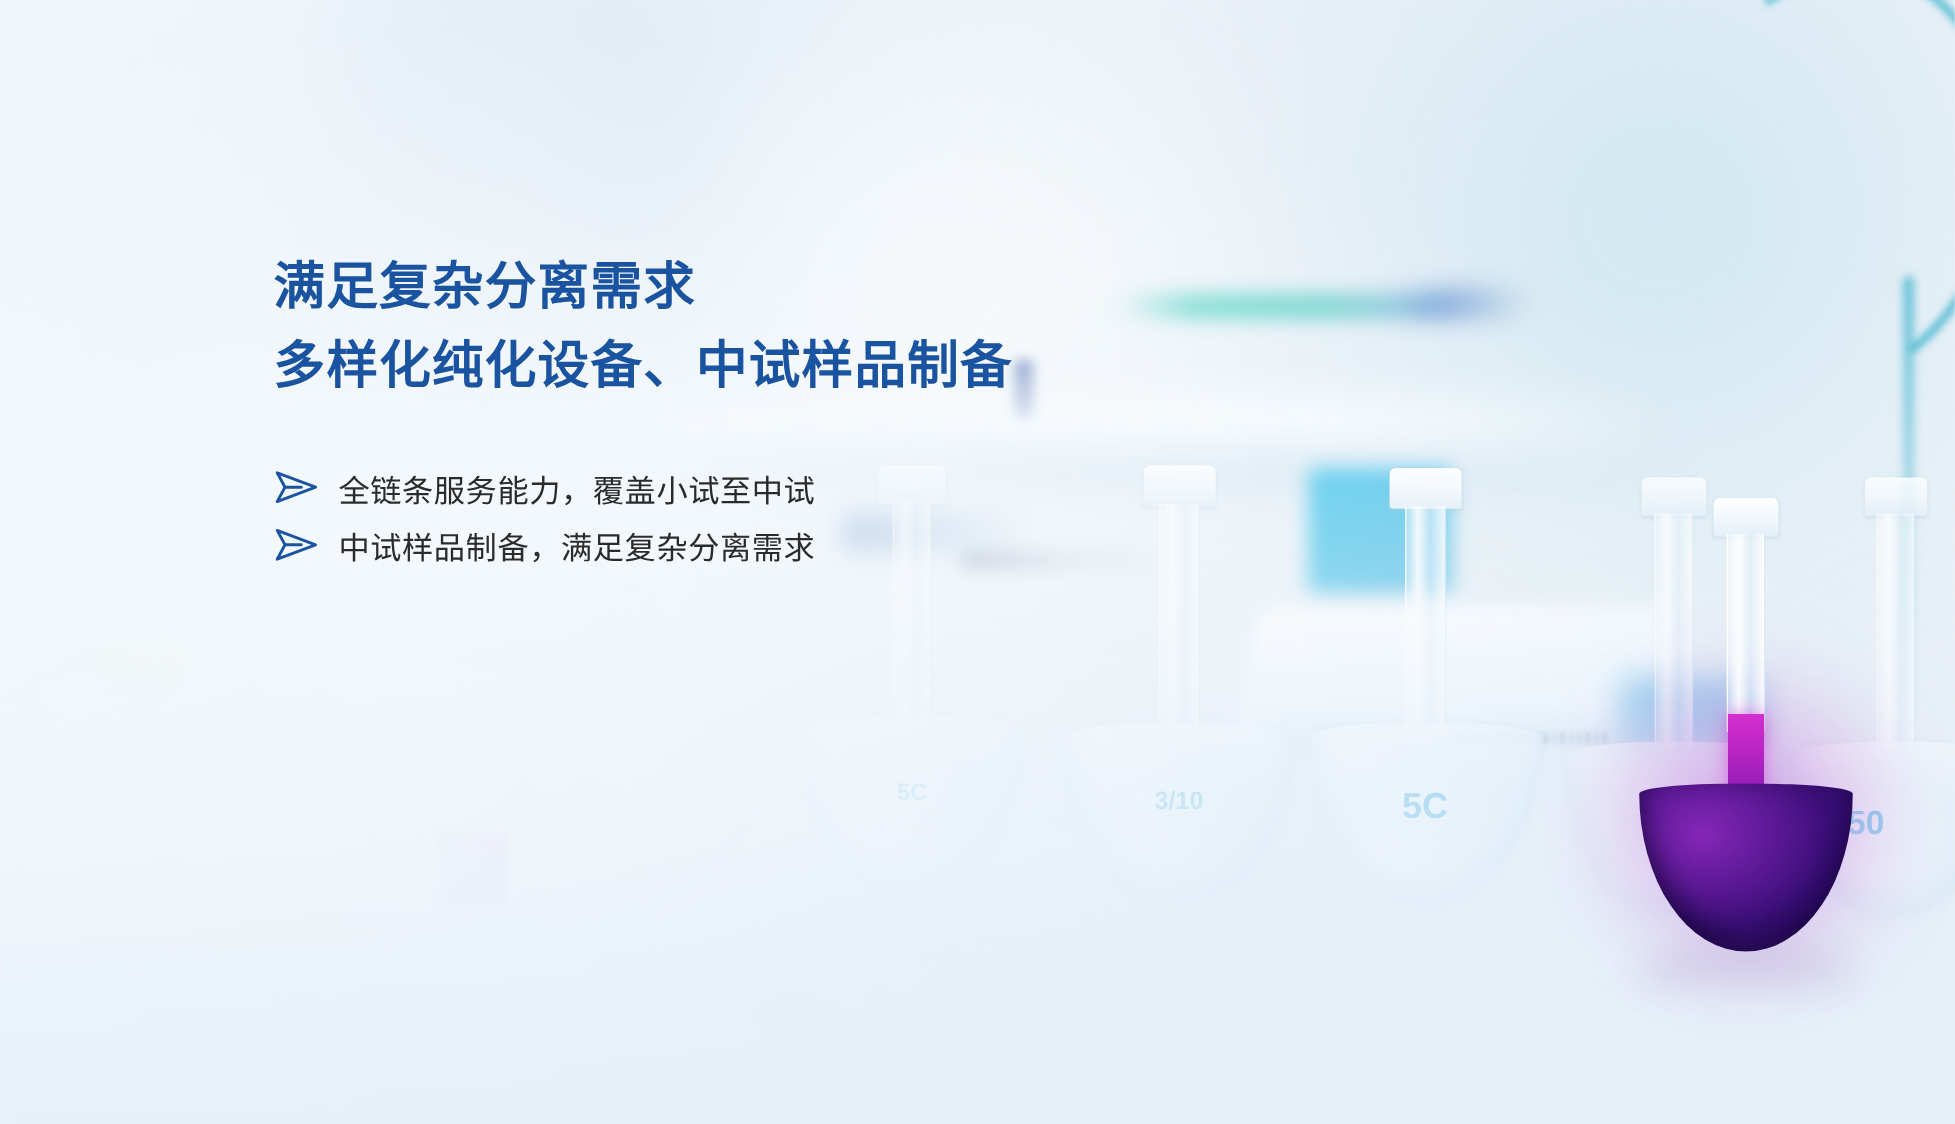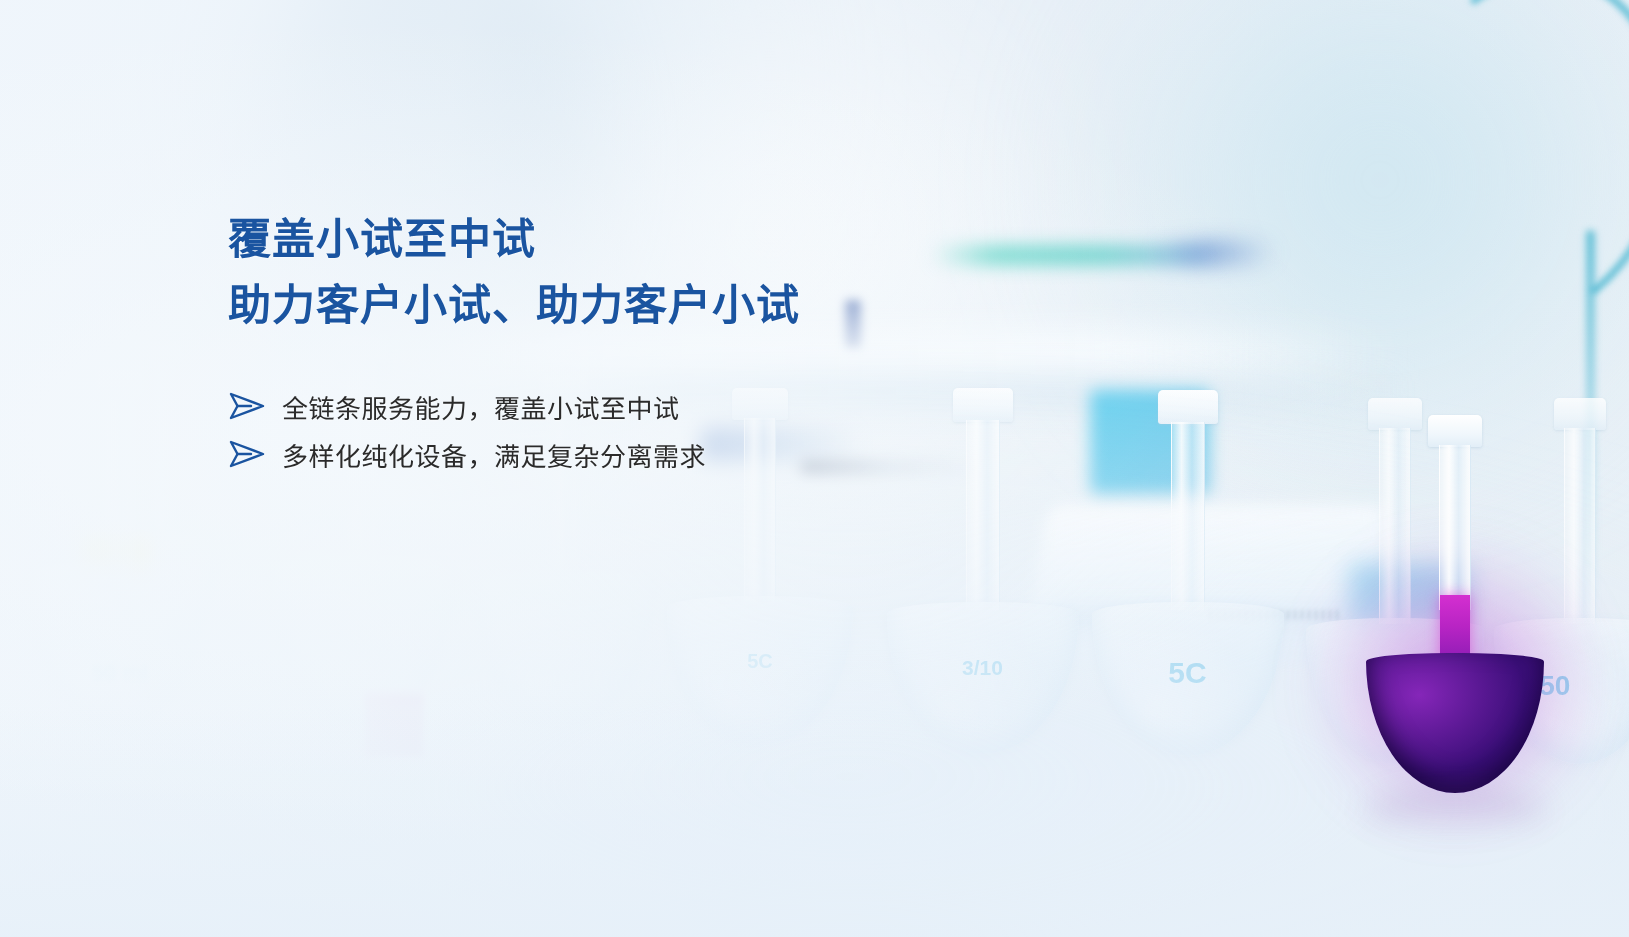--- a/index.html
+++ b/index.html
@@ -285,22 +285,22 @@
     <div class="wash w-lowhaze"></div>
   </div>
 
   <div class="veil"></div>
   <div class="veil2"></div>
   <div class="veil-bottom"></div>
 
   <div class="content">
 
     <div class="headline">
-      <div class="hl-line">覆盖小试至中试</div>
-      <div class="hl-line">助力客户小试、助力客户小试</div>
+      <div class="hl-line">满足复杂分离需求</div>
+      <div class="hl-line">多样化纯化设备、中试样品制备</div>
     </div>
 
     <div class="bullets">
 
       <div class="bullet">
         <span class="arrow">
           <svg width="38" height="30" viewBox="0 0 38 30" fill="none">
             <path d="M3 3 L35 15 L3 27 L9.5 15 Z" stroke="#1a54a0" stroke-width="2.4" stroke-linejoin="round" stroke-linecap="round" fill="none"></path>
             <path d="M9.5 15 L23 15" stroke="#1a54a0" stroke-width="2.4" stroke-linecap="round"></path>
           </svg>
@@ -308,19 +308,19 @@
         <span class="btext">全链条服务能力，覆盖小试至中试</span>
       </div>
 
       <div class="bullet">
         <span class="arrow">
           <svg width="38" height="30" viewBox="0 0 38 30" fill="none">
             <path d="M3 3 L35 15 L3 27 L9.5 15 Z" stroke="#1a54a0" stroke-width="2.4" stroke-linejoin="round" stroke-linecap="round" fill="none"></path>
             <path d="M9.5 15 L23 15" stroke="#1a54a0" stroke-width="2.4" stroke-linecap="round"></path>
           </svg>
         </span>
-        <span class="btext">多样化纯化设备，满足复杂分离需求</span>
+        <span class="btext">中试样品制备，满足复杂分离需求</span>
       </div>
 
 
     </div>
   </div>
 </div>
 
 </body></html>

